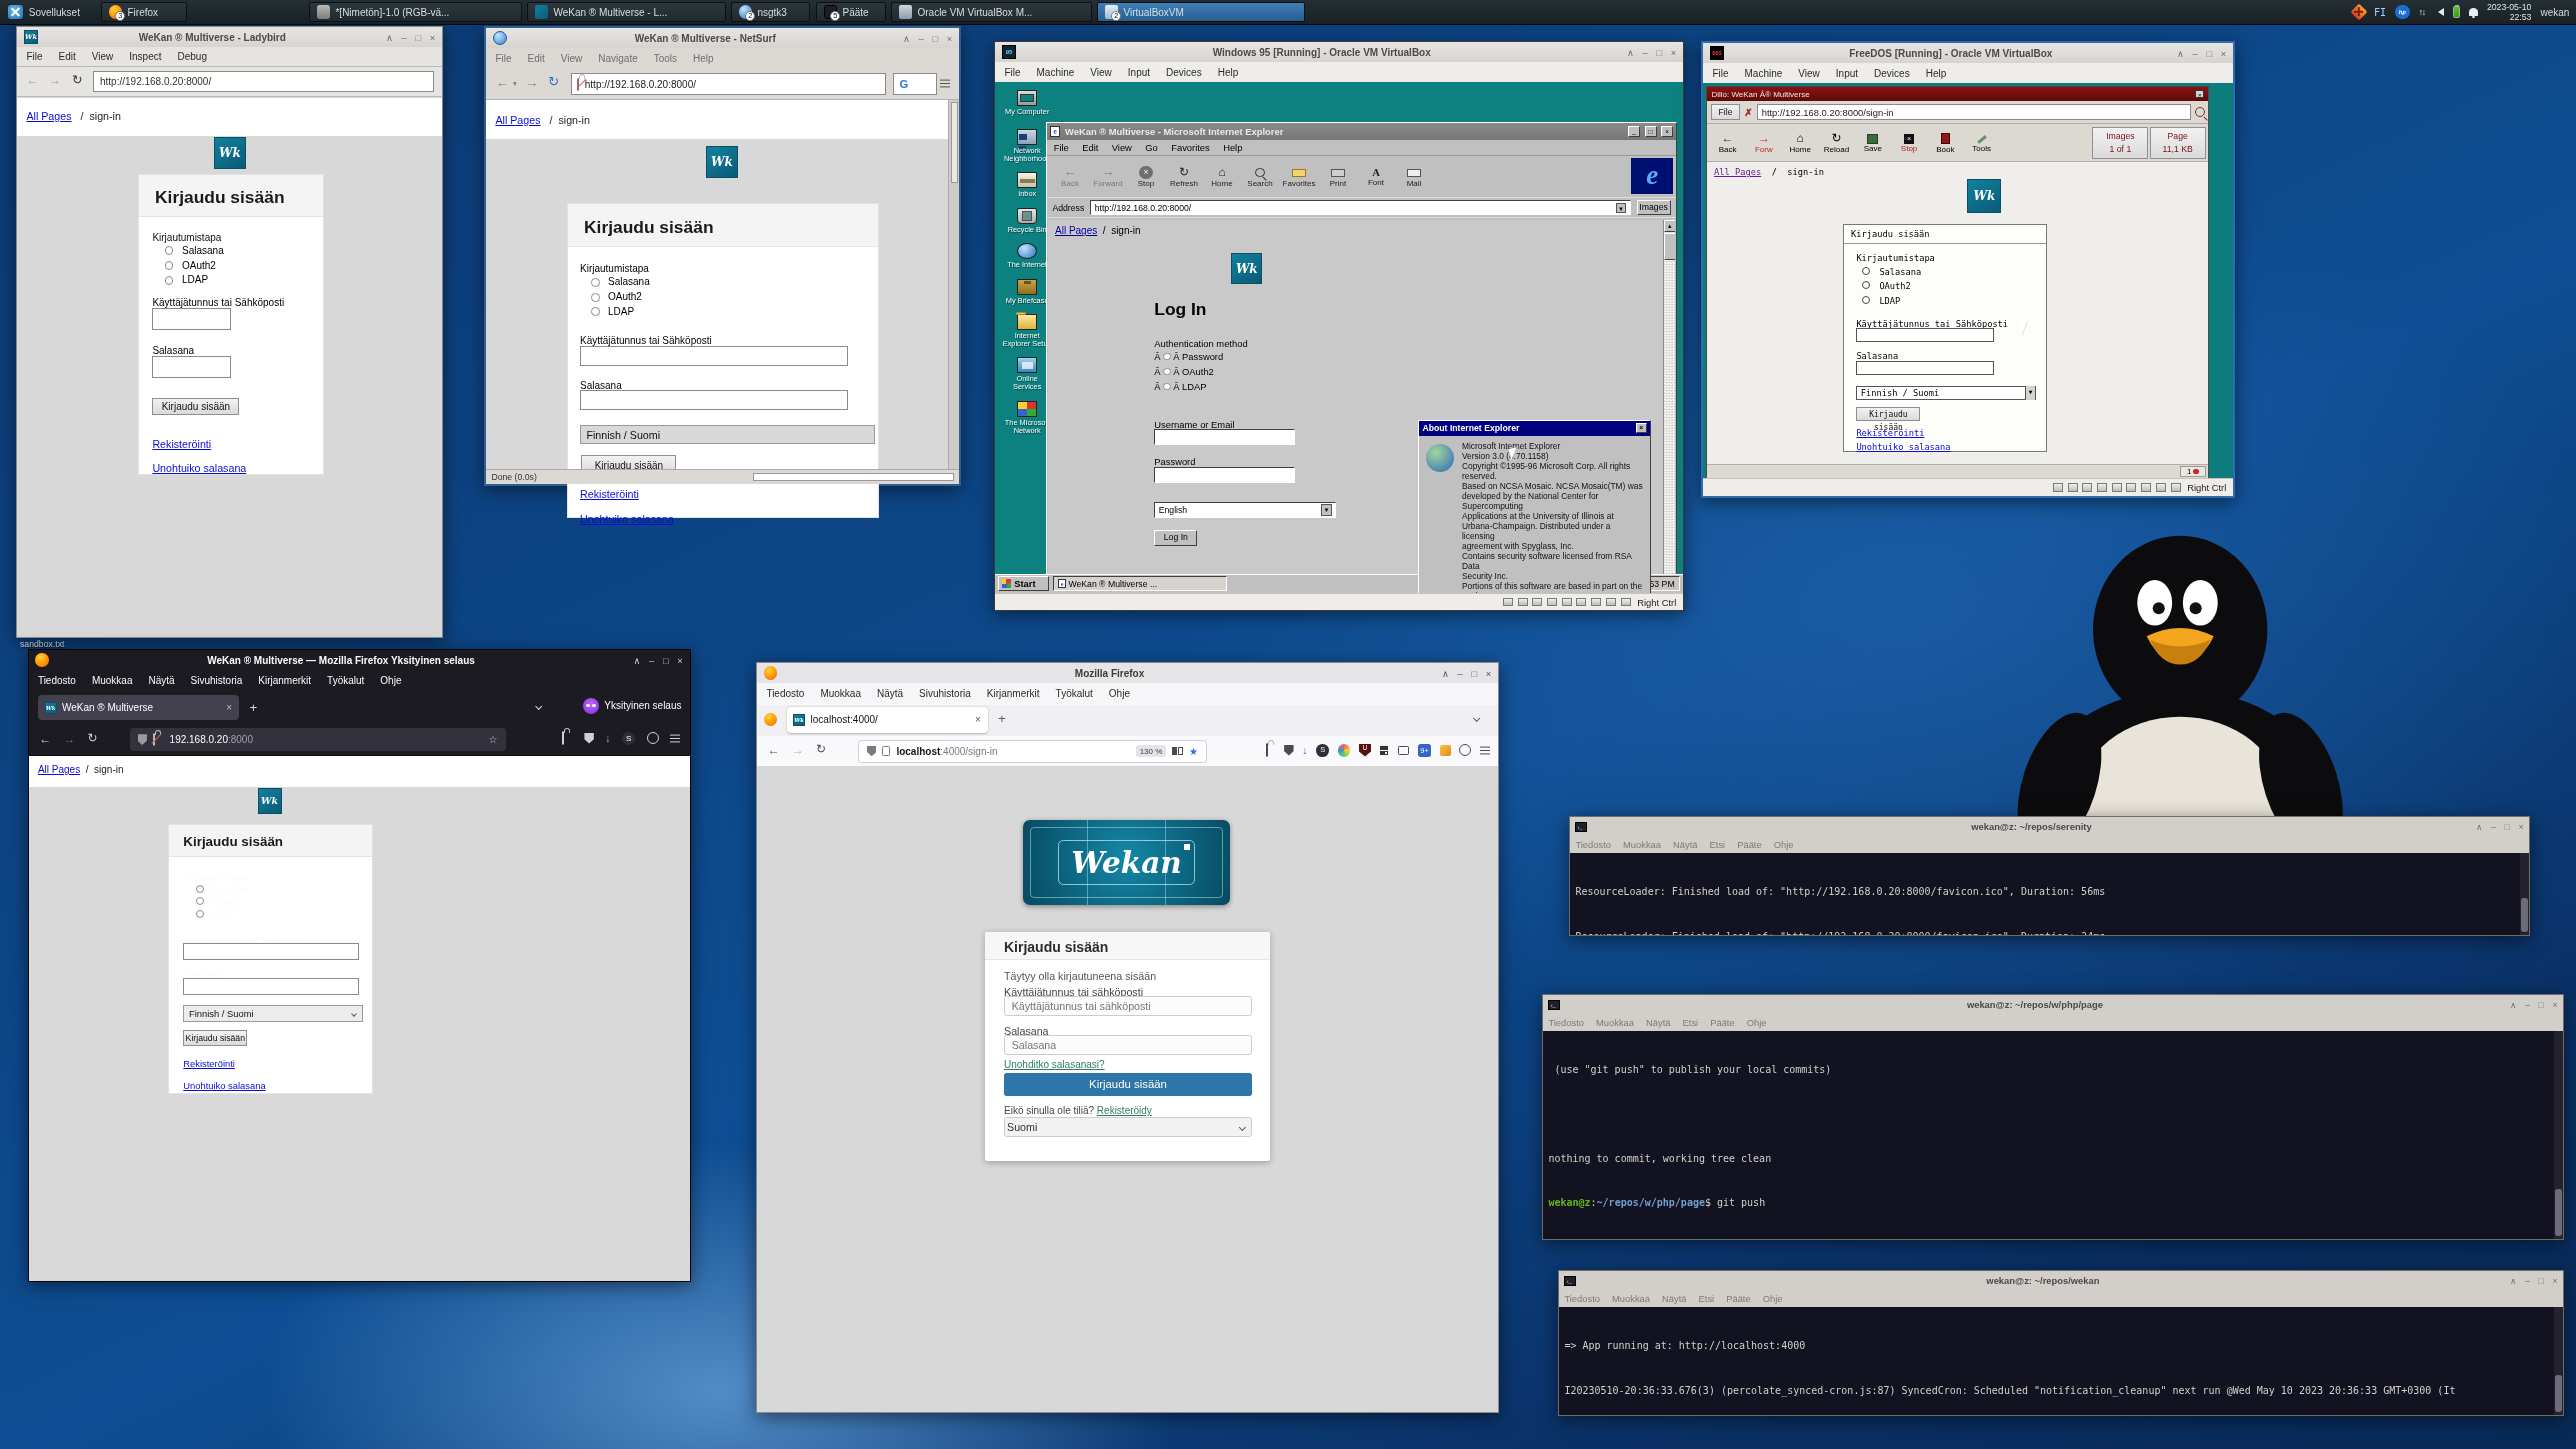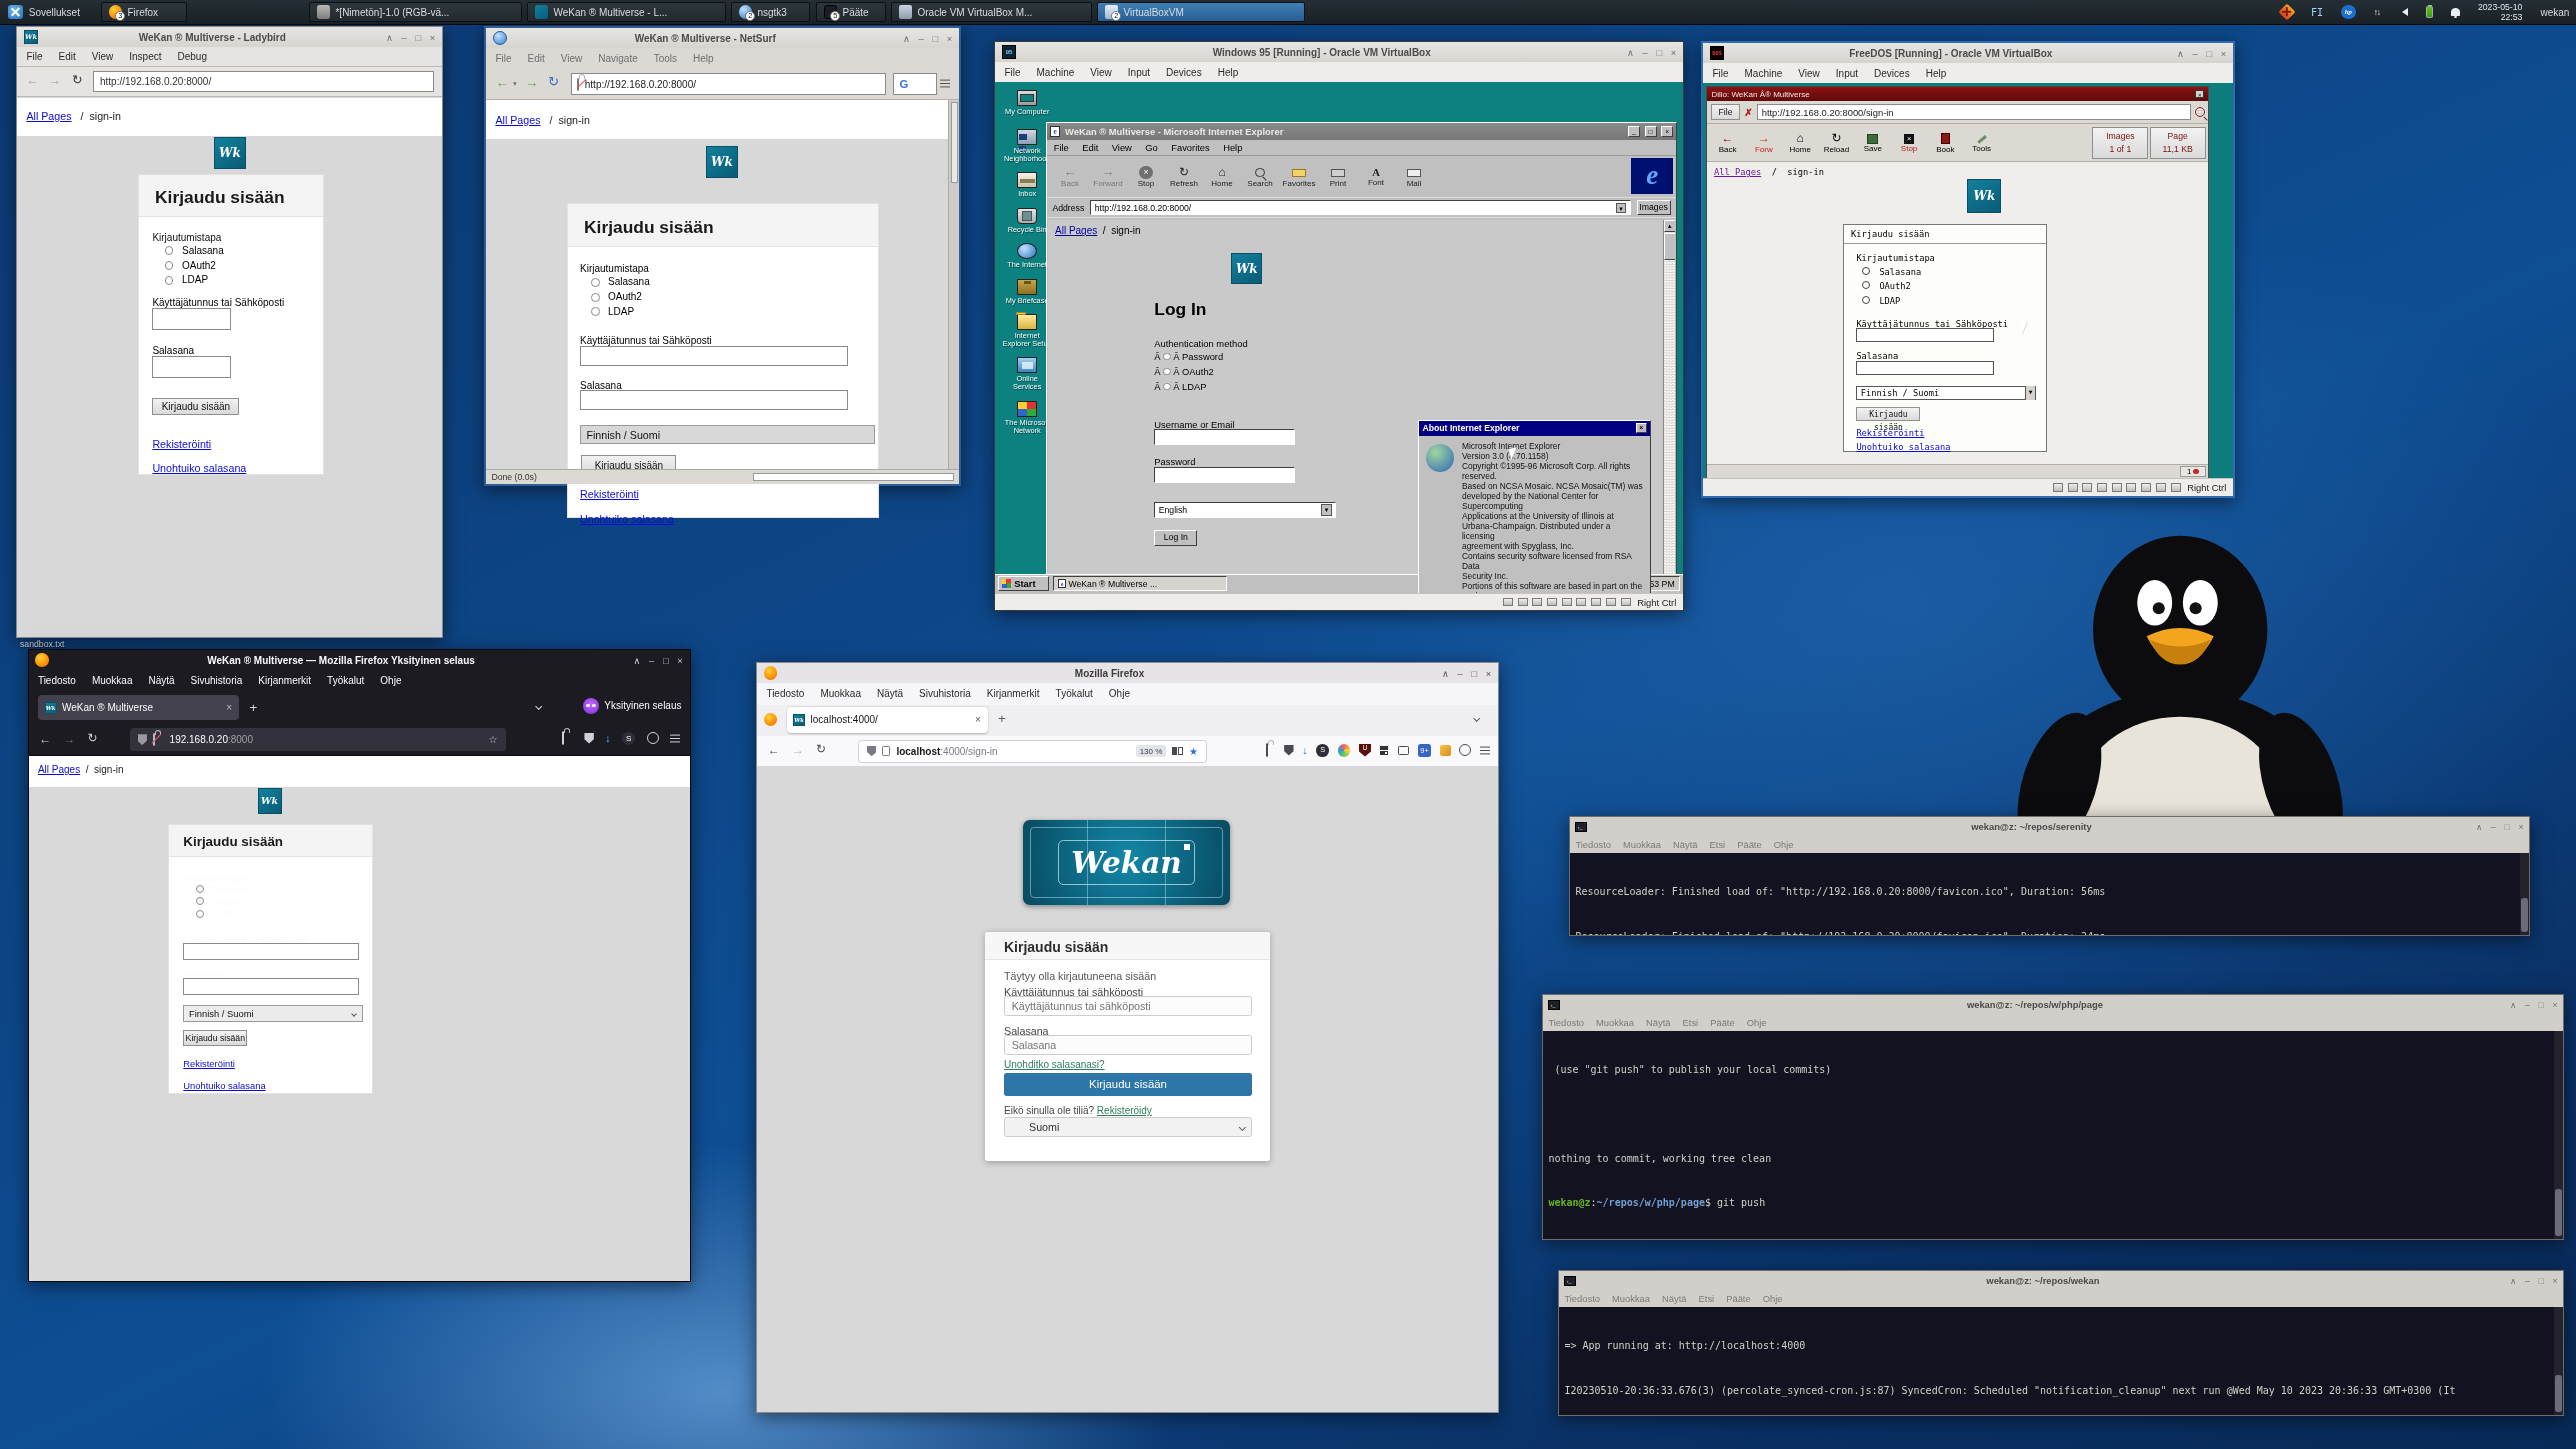--- a/index.html
+++ b/index.html
@@ -12,21 +12,21 @@
 
 .panel{position:absolute;left:0;top:0;width:2576px;height:25px;background:linear-gradient(#242e34,#192125);border-bottom:0.7px solid #05070a;color:#d9dee2;font-size:10px;z-index:90}
 .appmenu{position:absolute;left:0;top:0;height:24px;display:flex;align-items:center;gap:6px;padding:0 8px}
 .xlogo{width:14.8px;height:14.8px;border-radius:2.7px;background:radial-gradient(circle at 40% 35%,#6db7ee,#1f6fb4);position:relative}
 .xlogo:before,.xlogo:after{content:"";position:absolute;left:2px;top:6.7px;width:10.7px;height:2px;background:#fff;transform:rotate(45deg)}
 .xlogo:after{transform:rotate(-45deg)}
 .task{position:absolute;top:2px;height:20px;display:flex;align-items:center;gap:5.4px;padding:0 6.7px;border:0.7px solid #0c1013;border-radius:2px;background:linear-gradient(#2d383e,#20292e);overflow:hidden;white-space:nowrap}
 .task.active{background:linear-gradient(#3f80b7,#275d92)}
 .ticon{width:13.4px;height:13.4px;border-radius:2.7px;flex:0 0 auto;position:relative}
 .badge{position:absolute;left:13.4px;bottom:0;width:10px;height:10px;border-radius:50%;background:#fff;border:0.7px solid #777;color:#111;font-size:7.4px;line-height:8.7px;text-align:center}
-.tray{position:absolute;right:0;top:0;height:24px;display:flex;align-items:center;gap:18px;padding:0 6.7px}
+.tray{position:absolute;right:0;top:0;height:24px;display:flex;align-items:center;gap:9px;padding:0 6.7px}
 .diamond{width:12px;height:12px;background:linear-gradient(#f7a02b,#d9401a);transform:rotate(45deg);border-radius:2px;position:relative}
 .diamond:before,.diamond:after{content:"";position:absolute;left:1.3px;top:4.7px;width:9.4px;height:2px;background:#7a1d00;transform:rotate(45deg)}
 .diamond:after{transform:rotate(-45deg)}
 .hp{width:14.8px;height:14.8px;border-radius:50%;background:#1b6fd2;color:#fff;font:italic bold 6.7px "Liberation Serif",serif;display:flex;align-items:center;justify-content:center}
 .updown{font-size:8.7px;letter-spacing:-1.3px;color:#e8eef4}
 .speaker{width:0;height:0;border:4px solid transparent;border-right:6px solid #e8eef4}
 .battery{width:7.4px;height:11.4px;border:0.7px solid #9fb3a5;border-radius:1.3px;background:linear-gradient(#59c31e,#3f9b12);position:relative}
 .battery:before{content:"";position:absolute;top:-2px;left:1.3px;width:3.4px;height:1.3px;background:#9fb3a5}
 .bell{width:8.7px;height:8px;background:#e8eef4;border-radius:50% 50% 8% 8%;position:relative}
 .bell:after{content:"";position:absolute;left:2.7px;bottom:-2px;width:3.4px;height:2px;border-radius:50%;background:#e8eef4}
@@ -746,21 +746,21 @@
     <div style="position:absolute;left:228px;top:166px;width:285px;height:229px;background:#fff;border-radius:2.7px;box-shadow:0 1.3px 6.7px rgba(0,0,0,.25)">
       <div style="height:28px;background:#f7f7f7;border-bottom:0.7px solid #e5e5e5;border-radius:2.7px 2.7px 0 0;font-weight:bold;font-size:14px;padding:6.7px 0 0 19px;color:#2d2d2d">Kirjaudu sisään</div>
       <div style="position:absolute;left:19px;top:38px;font-size:10.7px;color:#555">Täytyy olla kirjautuneena sisään</div>
       <div style="position:absolute;left:19px;top:54px;font-size:10.7px;color:#444">Käyttäjätunnus tai sähköposti</div>
       <input style="position: absolute; left: 19px; top: 64px; width: 248px; height: 20px; background: rgb(252, 252, 252); border: 0.7px solid rgb(204, 204, 204); border-radius: 2.7px; font-size: 10.7px; padding: 0px 6.7px; color: rgb(51, 51, 51); font-family: &quot;Liberation Sans&quot;, sans-serif;" placeholder="Käyttäjätunnus tai sähköposti">
       <div style="position:absolute;left:19px;top:93px;font-size:10.7px;color:#444">Salasana</div>
       <input style="position: absolute; left: 19px; top: 103px; width: 248px; height: 20px; background: rgb(252, 252, 252); border: 0.7px solid rgb(204, 204, 204); border-radius: 2.7px; font-size: 10.7px; padding: 0px 6.7px; color: rgb(51, 51, 51); font-family: &quot;Liberation Sans&quot;, sans-serif;" placeholder="Salasana">
       <div style="position:absolute;left:19px;top:127px;font-size:10px"><span style="color:#2e7d5b;text-decoration:underline">Unohditko salasanasi?</span></div>
       <div style="position:absolute;left:19px;top:141px;width:248px;height:23px;background:#2e75a8;border-radius:2.7px;color:#fff;font-size:11.4px;text-align:center;line-height:23px">Kirjaudu sisään</div>
       <div style="position:absolute;left:19px;top:173px;font-size:10px;color:#444"><span>Eikö sinulla ole tiliä?</span> <span style="color:#2e7d5b;text-decoration:underline">Rekisteröidy</span></div>
-      <div class="selectbox" style="left:19px;top:185px;width:248px;height:20px;background:#f2f2f2;border:0.7px solid #ccc;border-radius:2.7px;font-size:10.7px;padding-left:24px;color:#333">
+      <div class="selectbox" style="left:19px;top:185px;width:248px;height:20px;background:#f2f2f2;border:0.7px solid #ccc;border-radius:2.7px;font-size:10.7px;padding-left:2px;color:#333">
           <span>Suomi</span>
           <span class="chev" style="width:4.7px;height:4.7px"></span>
         </div>
     </div>
   </div>
 </div>
 
 <div class="win term" style="left:1569px;top:816px;width:961px;height:120px;background:#d2cfca;border:0.7px solid #6f6c68">
   <div class="termbar" style="height:19px">
     <div style="width:11.4px;height:10px;background:#20202a;border:0.7px solid #000;color:#cfd2c8;font-size:5.4px;line-height:8.7px;padding-left:1.3px">›_</div>

